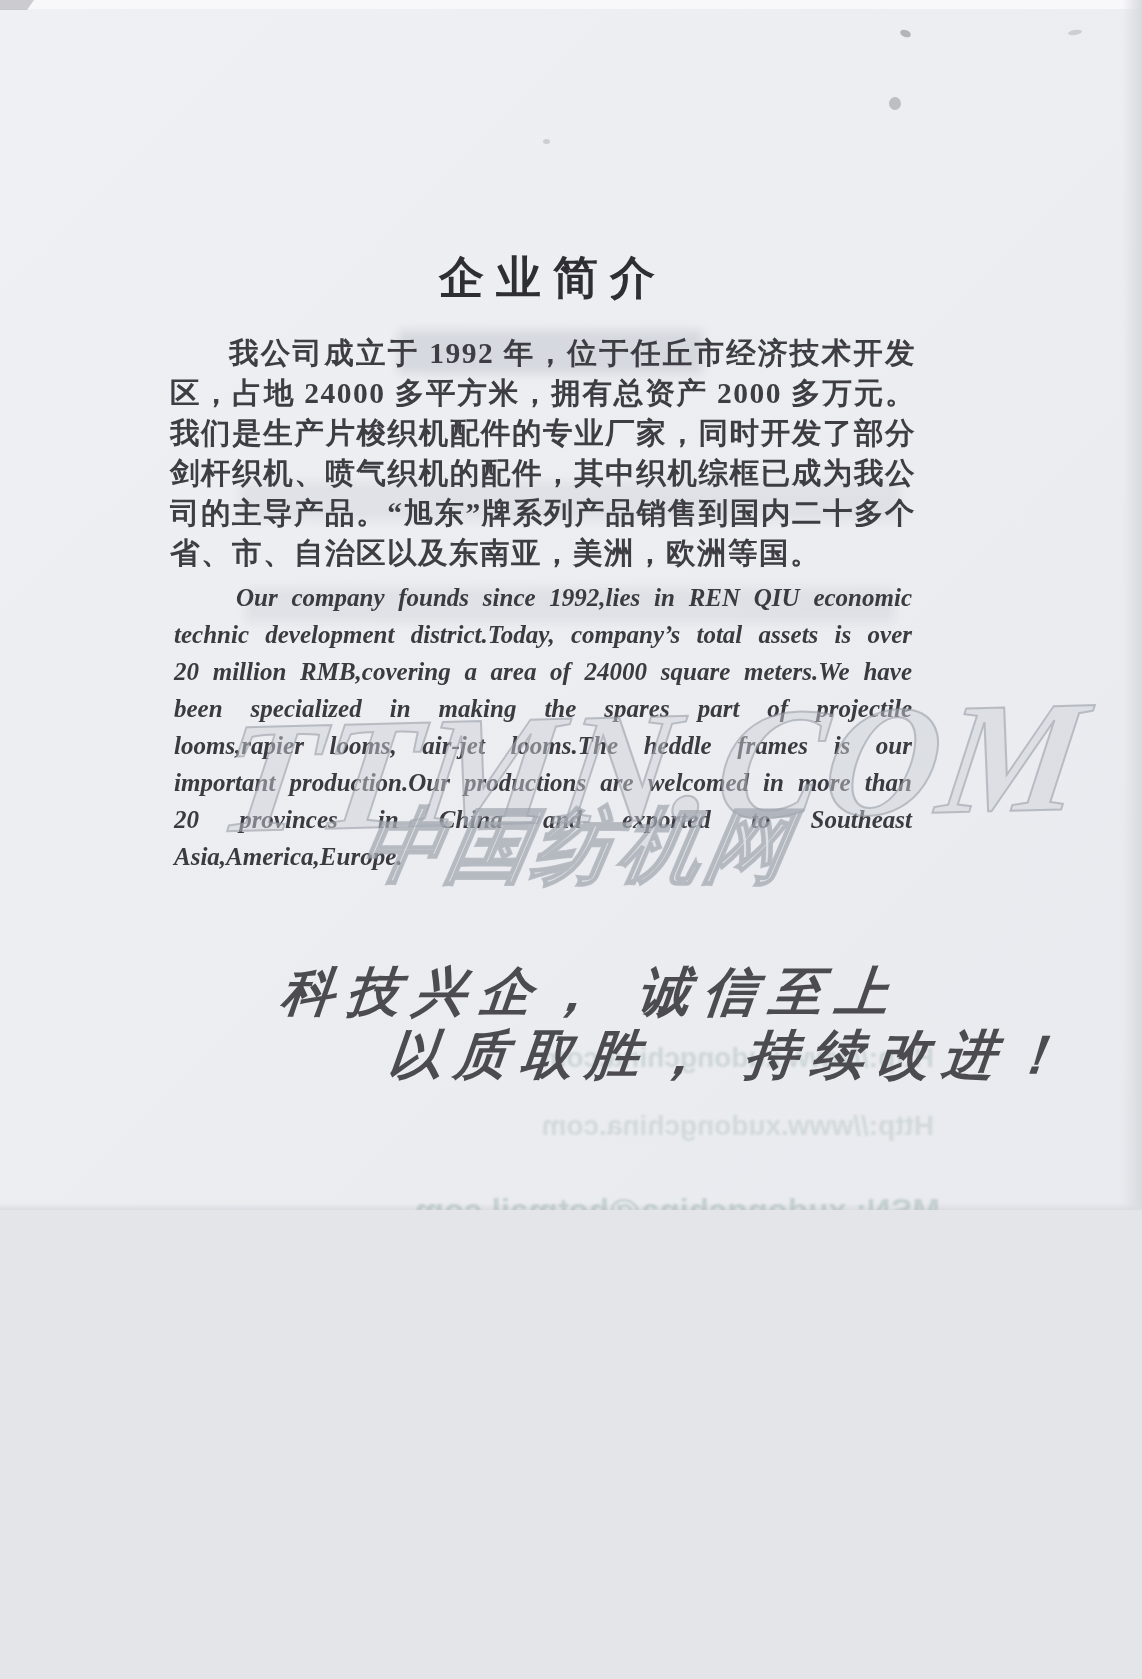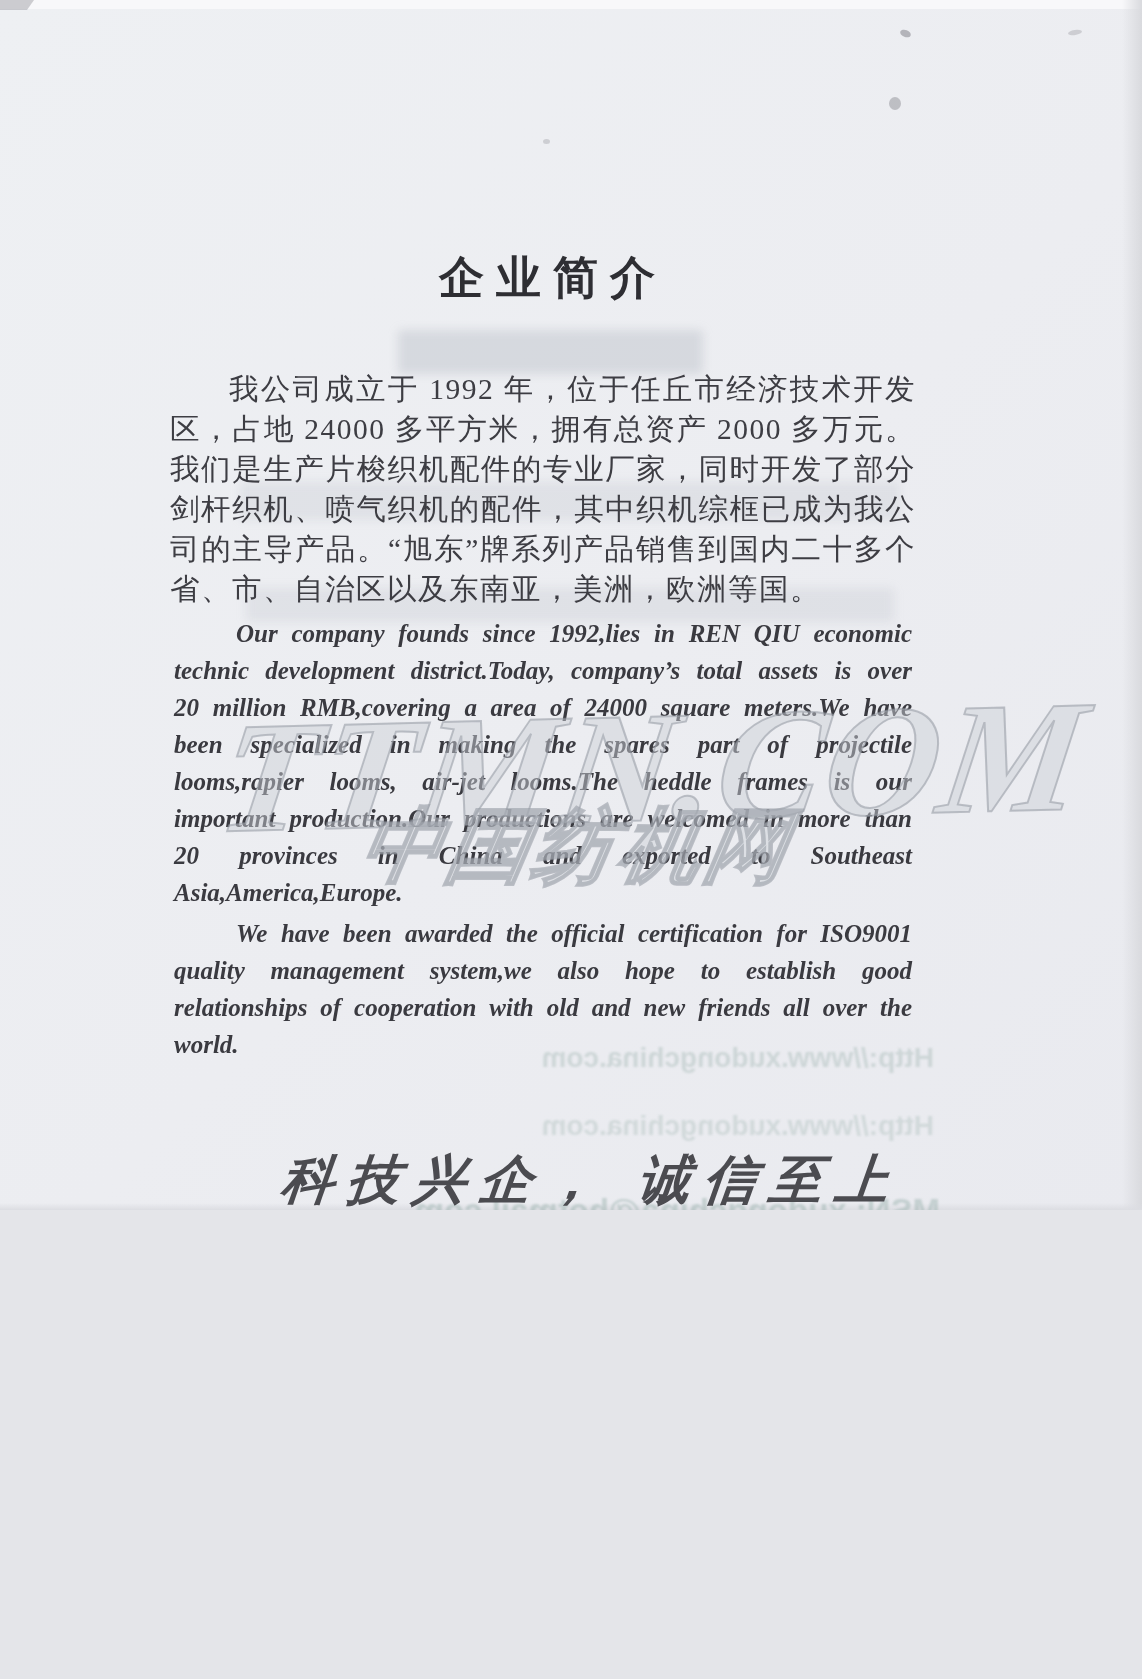--- a/index.html
+++ b/index.html
@@ -55,21 +55,21 @@
     margin:0 0 0 20px;
   }
   .para-zh{
     margin:0;
     font-size:29.5px;line-height:40px;
     letter-spacing:1.5px;
     text-align:justify;
     text-indent:2em;
     color:#3d3d43;
   }
-  .para-zh.first{margin-top:61px;}
+  .para-zh.first{margin-top:25px;font-weight:bold;}
   .para-en{
     margin:4px;
     font-size:25px;line-height:37px;
     font-weight:bold;
     text-align:justify;
     text-indent:62px;
     word-spacing:5px;
     color:#3a3a40;
     font-style:italic;
   }
@@ -133,21 +133,20 @@
   <div class="ghost-line g1">Http://www.xudongchina.com</div>
   <div class="ghost-line g2">Http://www.xudongchina.com</div>
   <div class="ghost-line g3">MSN: xudongchina@hotmail.com</div>
 
   <div class="content">
     <h1 class="doc-title">企业简介</h1>
 
     <p class="para-zh first">我公司成立于 1992 年，位于任丘市经济技术开发区，占地 24000 多平方米，拥有总资产 2000 多万元。我们是生产片梭织机配件的专业厂家，同时开发了部分剑杆织机、喷气织机的配件，其中织机综框已成为我公司的主导产品。“旭东”牌系列产品销售到国内二十多个省、市、自治区以及东南亚，美洲，欧洲等国。</p>
 
     <p class="para-en first">Our company founds since 1992,lies in REN QIU economic technic development district.Today, company’s total assets is over 20 million RMB,covering a area of 24000 square meters.We have been specialized in making the spares part of projectile looms,rapier looms, air-jet looms.The heddle frames is our important production.Our productions are welcomed in more than 20 provinces in China and exported to Southeast Asia,America,Europe.</p>
-    <p class="para-en">We have been awarded the official certification for ISO9001 quality management system,we also hope to establish good relationships of cooperation with old and new friends all over the world.</p>
 
     <div class="slogan">
       <div class="slogan-line l1">科技兴企， 诚信至上</div>
       <div class="slogan-line l2">以质取胜， 持续改进！</div>
     </div>
   </div>
 
   <div class="wm wm-latin">TTMN.COM</div>
   <div class="wm wm-cjk">中国纺机网</div>
 

